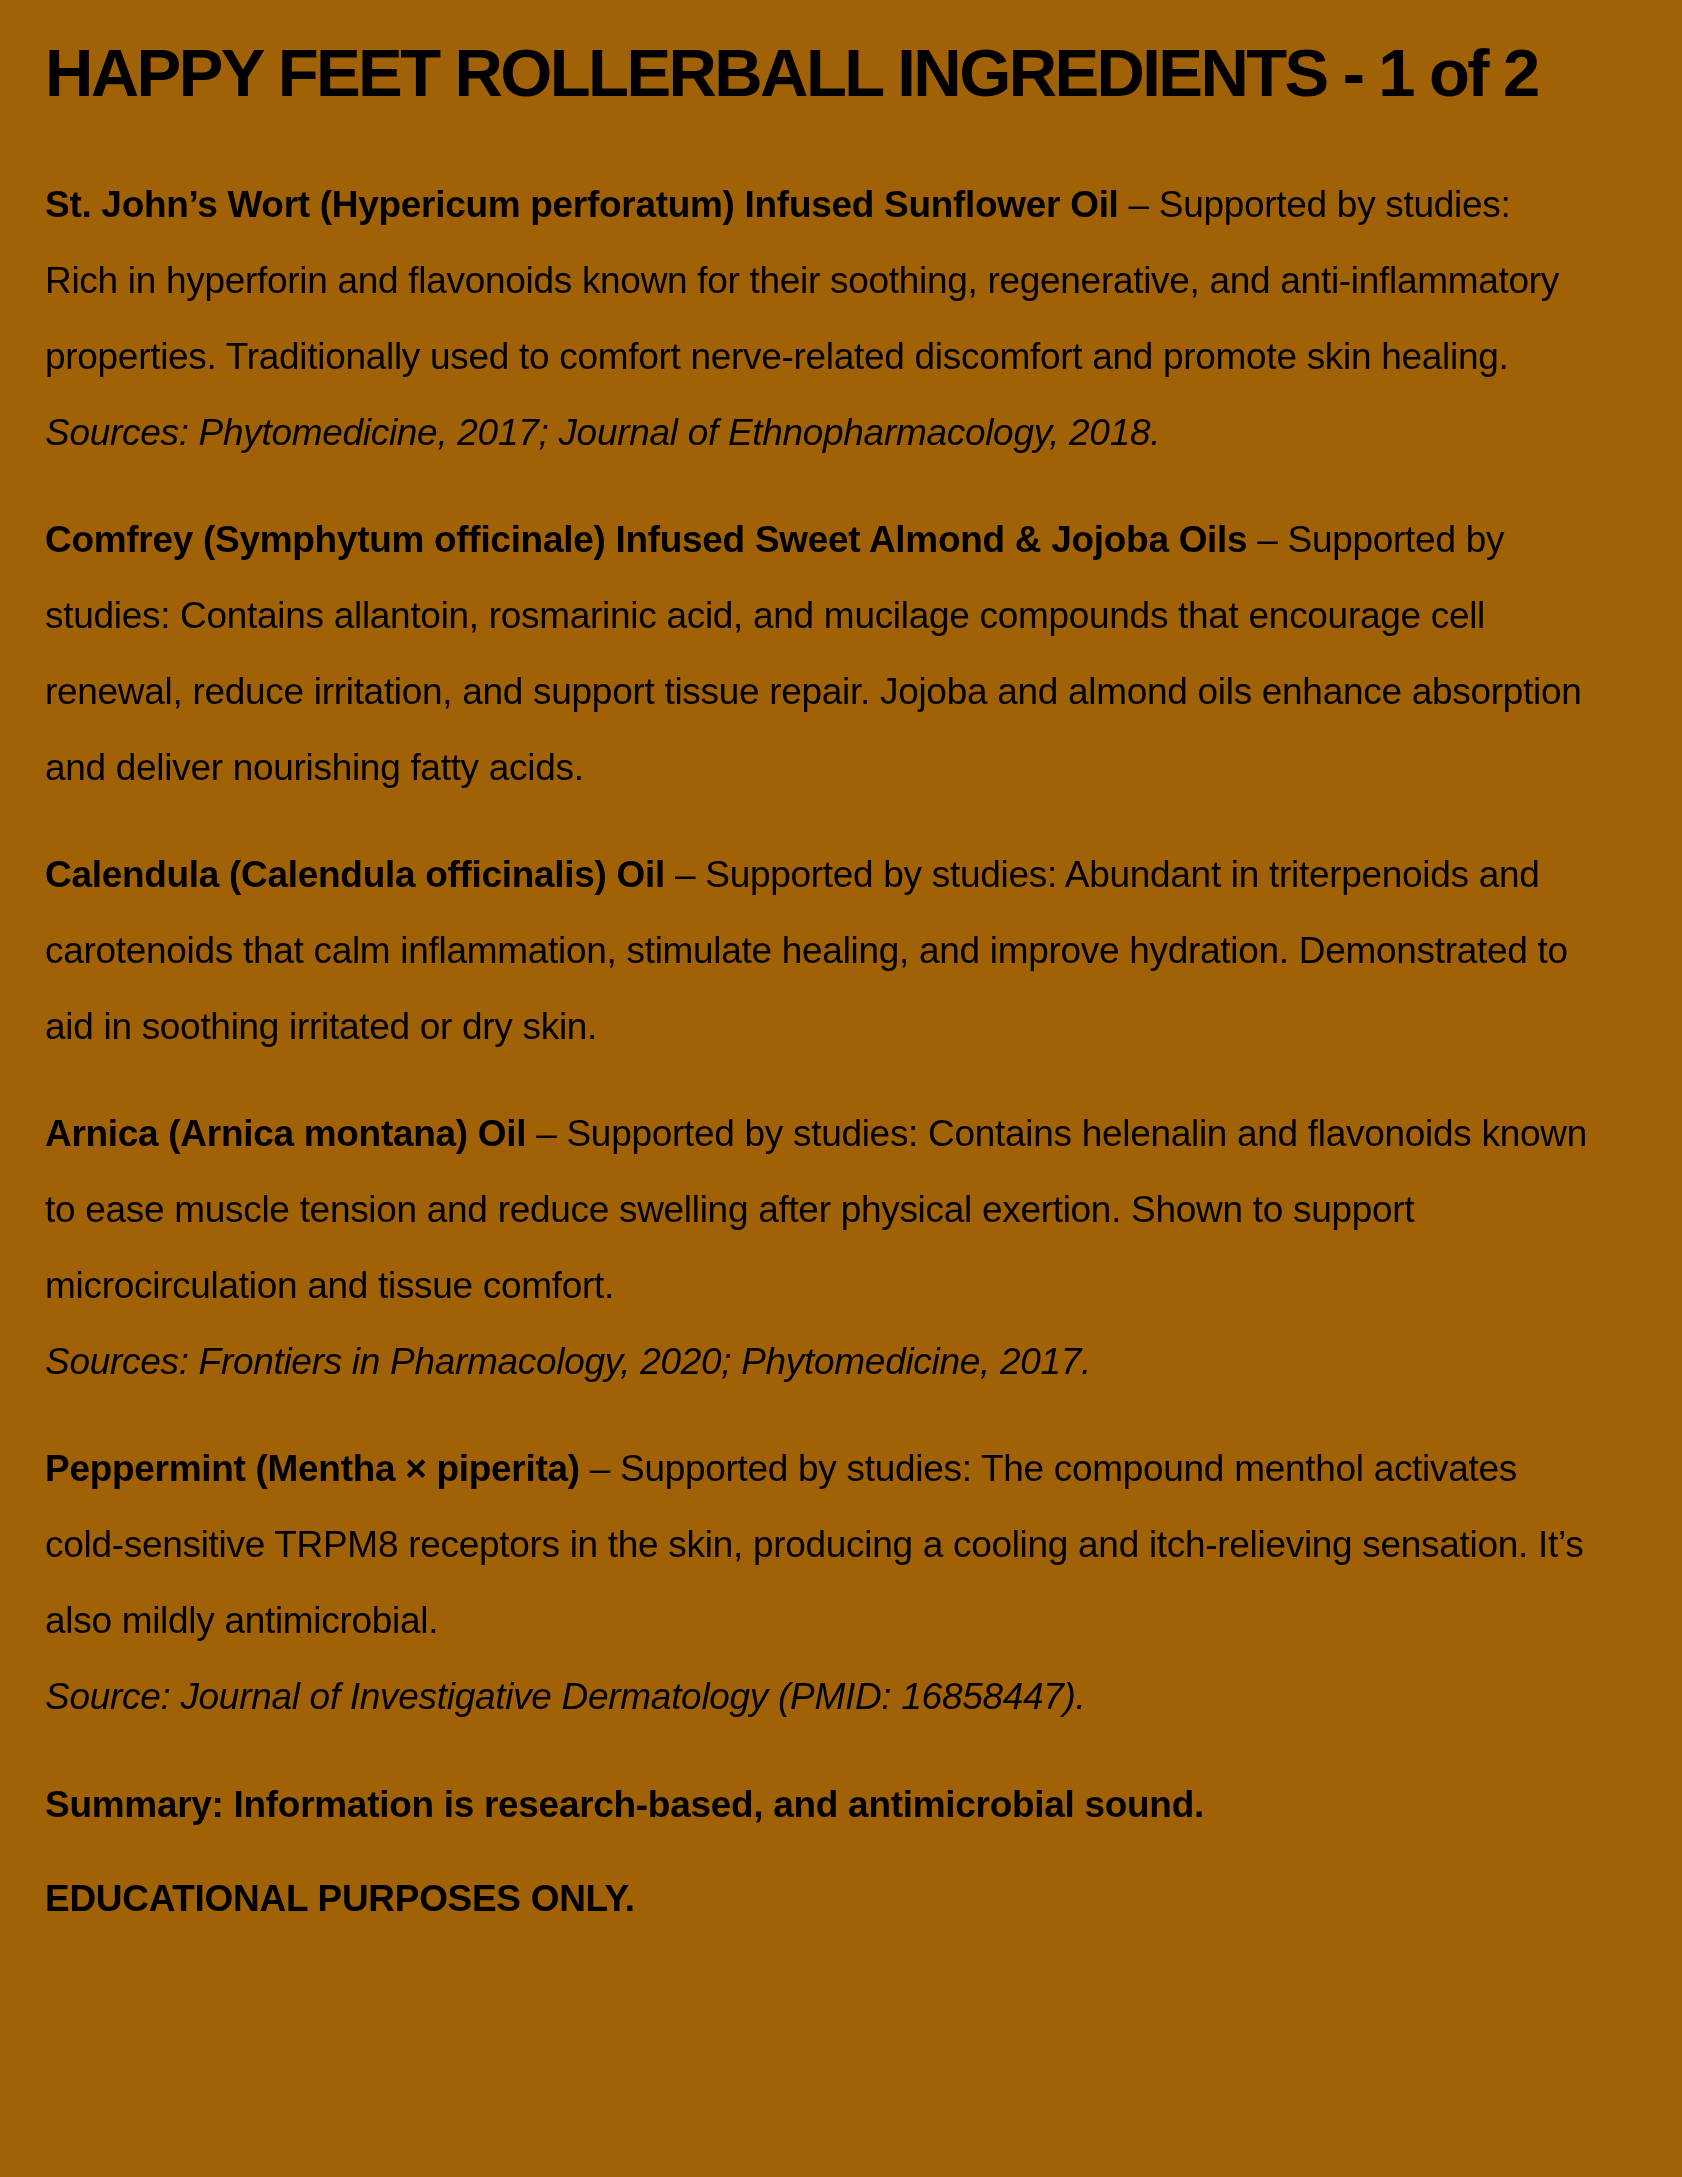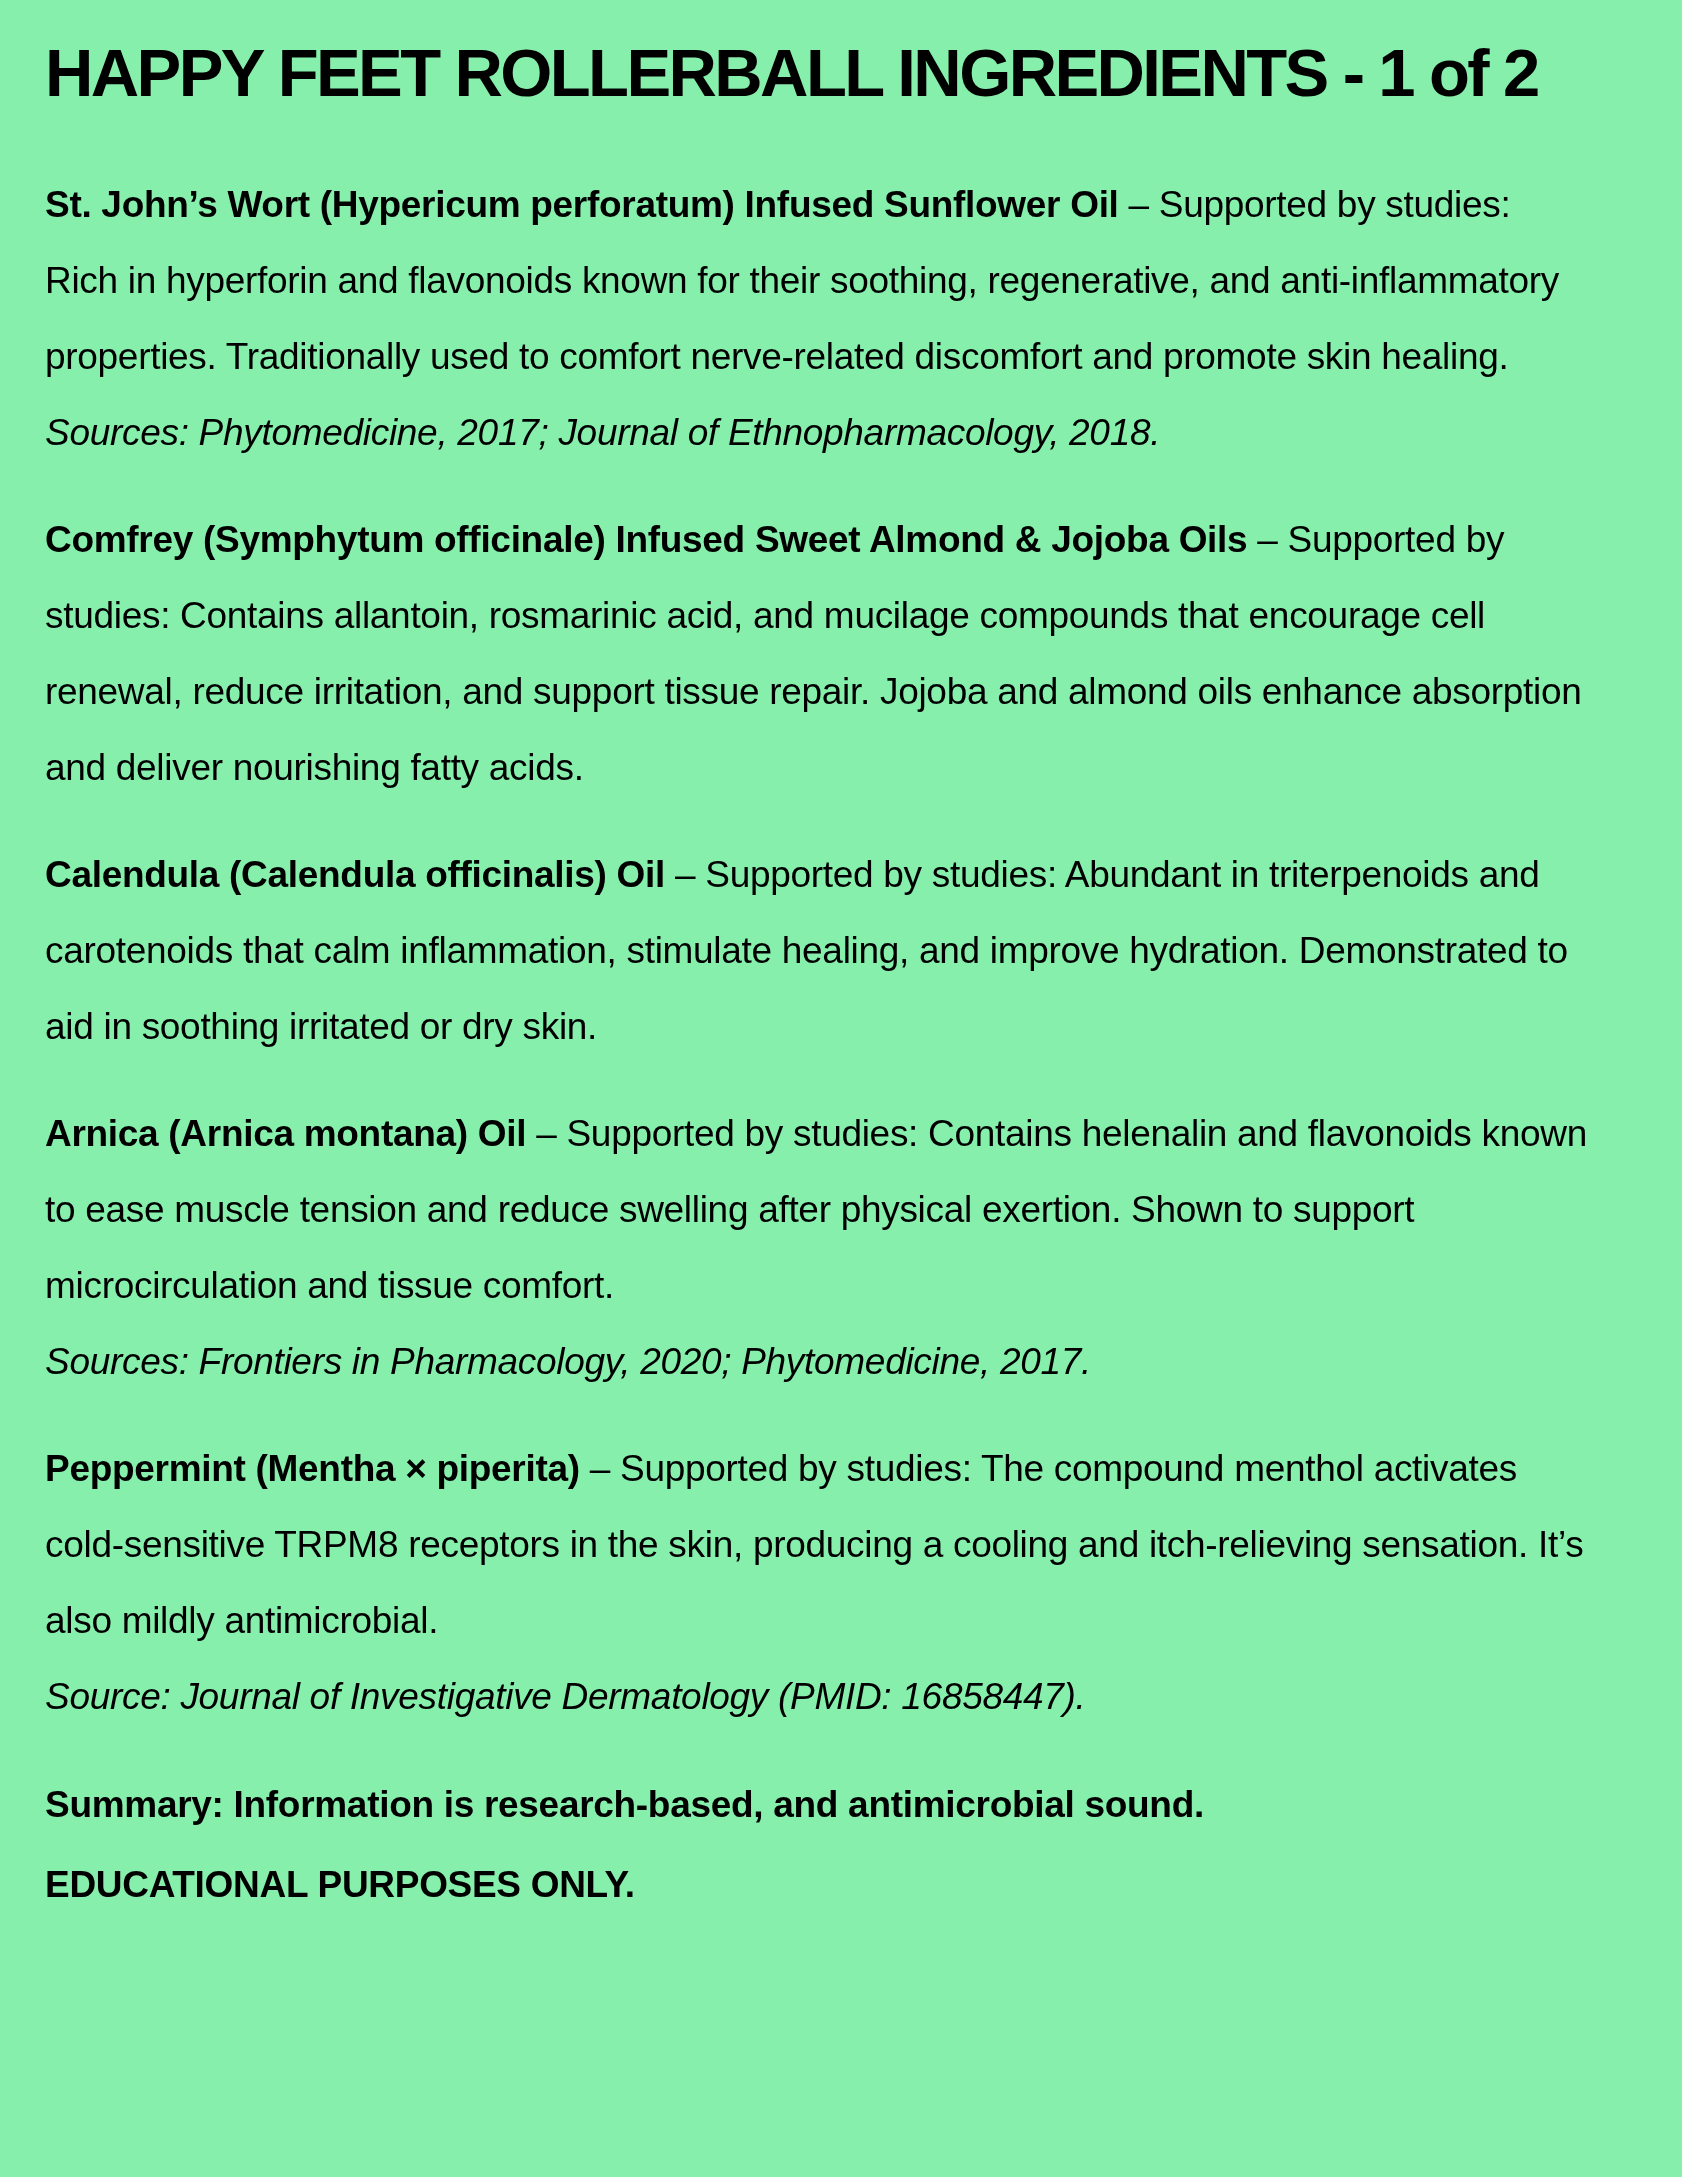--- a/index.html
+++ b/index.html
@@ -13,21 +13,21 @@
     overflow: hidden;
     font-family: "Liberation Sans", sans-serif;
     color: #000000;
     -webkit-font-smoothing: antialiased;
   }
   .page {
     box-sizing: border-box;
     width: 1683px;
     height: 2177px;
     padding: 36px 48px 0 45px;
-    background: #86efac;
+    background: #a16207;
   }
   .doc-title {
     margin: 0 0 57px 0;
     font-size: 67px;
     line-height: 1.1;
     font-weight: 700;
     letter-spacing: -2.6px;
     white-space: nowrap;
   }
   .ingredient {
@@ -45,21 +45,21 @@
   }
   .summary-line {
     margin: 42px 0 0 0;
     max-width: 1548px;
     font-size: 37px;
     line-height: 56px;
     letter-spacing: -0.3px;
     font-weight: 700;
   }
   .disclaimer-line {
-    margin: 24px 0 0 0;
+    margin: 38px 0 0 0;
     max-width: 1548px;
     font-size: 37px;
     line-height: 56px;
     letter-spacing: -0.3px;
     font-weight: 700;
   }
 </style>
 </head>
 <body>
 

